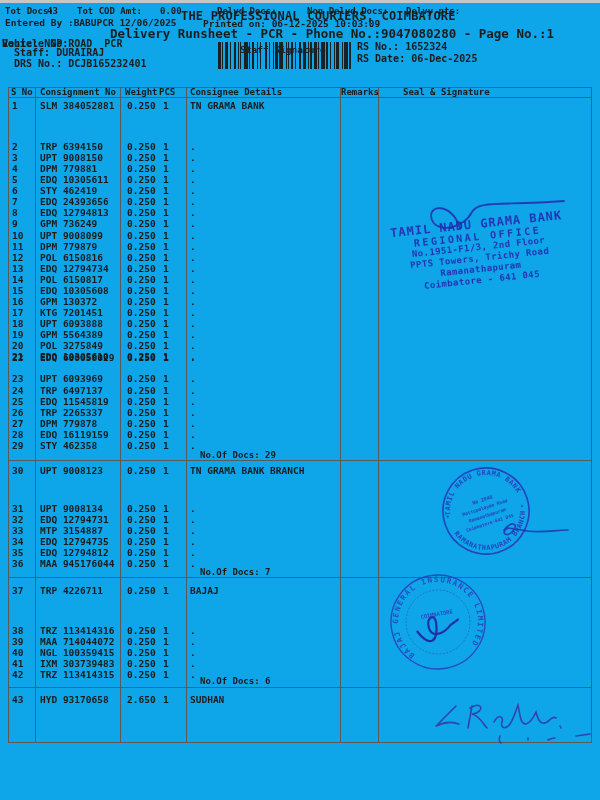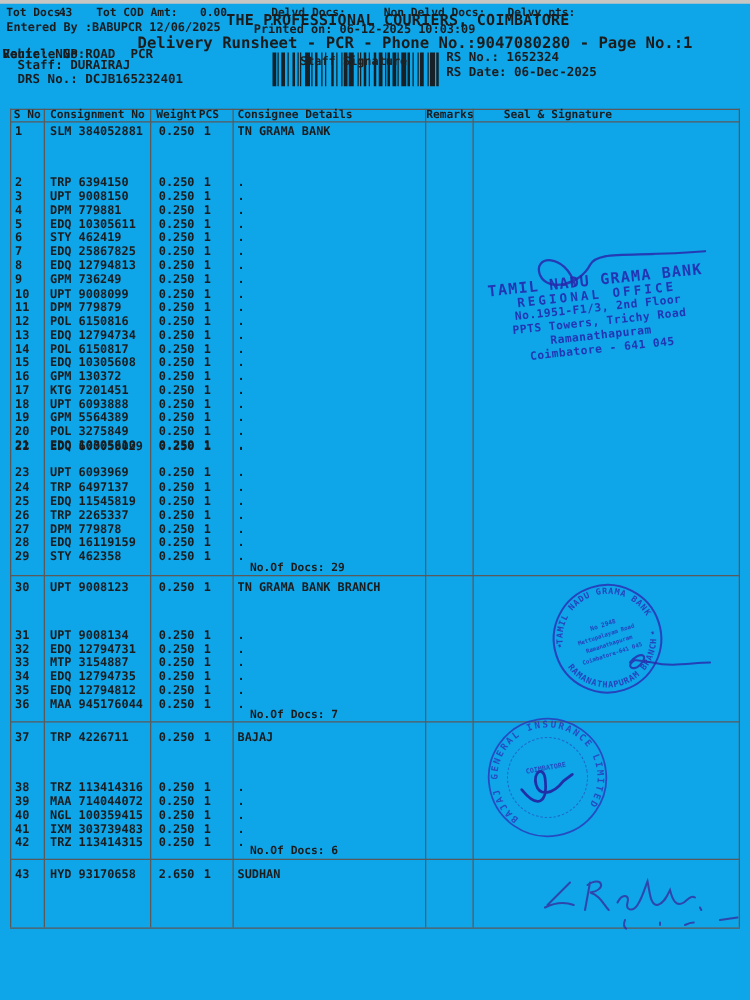--- a/index.html
+++ b/index.html
@@ -121,21 +121,21 @@
   <div class="t colhead" style="left:341px;top:88px">Remarks</div>
   <div class="t colhead" style="left:403px;top:88px">Seal &amp; Signature</div>
 
   <div>
       <div class="trow" style="top: 100px;"><span class="c-sno">1</span><span class="c-con">SLM 384052881</span><span class="c-wt">0.250</span><span class="c-pcs">1</span><span class="c-name">TN GRAMA BANK</span></div>
       <div class="trow" style="top: 141px;"><span class="c-sno">2</span><span class="c-con">TRP 6394150</span><span class="c-wt">0.250</span><span class="c-pcs">1</span><span class="c-name">.</span></div>
       <div class="trow" style="top: 152.07px;"><span class="c-sno">3</span><span class="c-con">UPT 9008150</span><span class="c-wt">0.250</span><span class="c-pcs">1</span><span class="c-name">.</span></div>
       <div class="trow" style="top: 163.14px;"><span class="c-sno">4</span><span class="c-con">DPM 779881</span><span class="c-wt">0.250</span><span class="c-pcs">1</span><span class="c-name">.</span></div>
       <div class="trow" style="top: 174.21px;"><span class="c-sno">5</span><span class="c-con">EDQ 10305611</span><span class="c-wt">0.250</span><span class="c-pcs">1</span><span class="c-name">.</span></div>
       <div class="trow" style="top: 185.28px;"><span class="c-sno">6</span><span class="c-con">STY 462419</span><span class="c-wt">0.250</span><span class="c-pcs">1</span><span class="c-name">.</span></div>
-      <div class="trow" style="top: 196.35px;"><span class="c-sno">7</span><span class="c-con">EDQ 25867825</span><span class="c-wt">0.250</span><span class="c-pcs">1</span><span class="c-name">.</span></div>
+      <div class="trow" style="top: 196.35px;"><span class="c-sno">7</span><span class="c-con">EDQ 24393656</span><span class="c-wt">0.250</span><span class="c-pcs">1</span><span class="c-name">.</span></div>
       <div class="trow" style="top: 207.42px;"><span class="c-sno">8</span><span class="c-con">EDQ 12794813</span><span class="c-wt">0.250</span><span class="c-pcs">1</span><span class="c-name">.</span></div>
       <div class="trow" style="top: 218.49px;"><span class="c-sno">9</span><span class="c-con">GPM 736249</span><span class="c-wt">0.250</span><span class="c-pcs">1</span><span class="c-name">.</span></div>
       <div class="trow" style="top: 229.56px;"><span class="c-sno">10</span><span class="c-con">UPT 9008099</span><span class="c-wt">0.250</span><span class="c-pcs">1</span><span class="c-name">.</span></div>
       <div class="trow" style="top: 240.63px; padding-left: 16px;"><span class="c-sno">11</span><span class="c-con">DPM 779879</span><span class="c-wt">0.250</span><span class="c-pcs">1</span><span class="c-name">.</span></div>
       <div class="trow" style="top: 251.7px;"><span class="c-sno">12</span><span class="c-con">POL 6150816</span><span class="c-wt">0.250</span><span class="c-pcs">1</span><span class="c-name">.</span></div>
       <div class="trow" style="top: 262.77px;"><span class="c-sno">13</span><span class="c-con">EDQ 12794734</span><span class="c-wt">0.250</span><span class="c-pcs">1</span><span class="c-name">.</span></div>
       <div class="trow" style="top: 273.84px;"><span class="c-sno">14</span><span class="c-con">POL 6150817</span><span class="c-wt">0.250</span><span class="c-pcs">1</span><span class="c-name">.</span></div>
       <div class="trow" style="top: 284.91px;"><span class="c-sno">15</span><span class="c-con">EDQ 10305608</span><span class="c-wt">0.250</span><span class="c-pcs">1</span><span class="c-name">.</span></div>
       <div class="trow" style="top: 295.98px;"><span class="c-sno">16</span><span class="c-con">GPM 130372</span><span class="c-wt">0.250</span><span class="c-pcs">1</span><span class="c-name">.</span></div>
       <div class="trow" style="top: 307.05px;"><span class="c-sno">17</span><span class="c-con">KTG 7201451</span><span class="c-wt">0.250</span><span class="c-pcs">1</span><span class="c-name">.</span></div>

